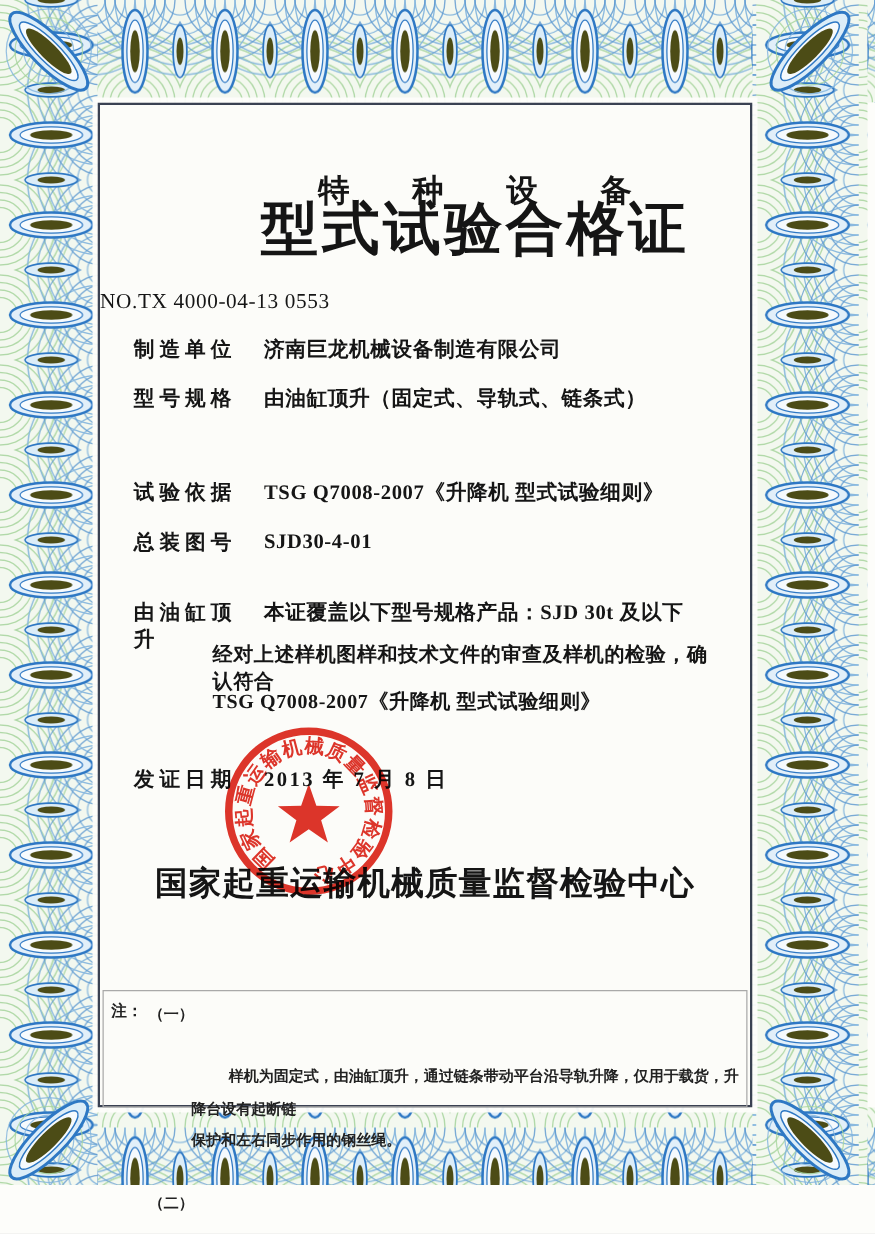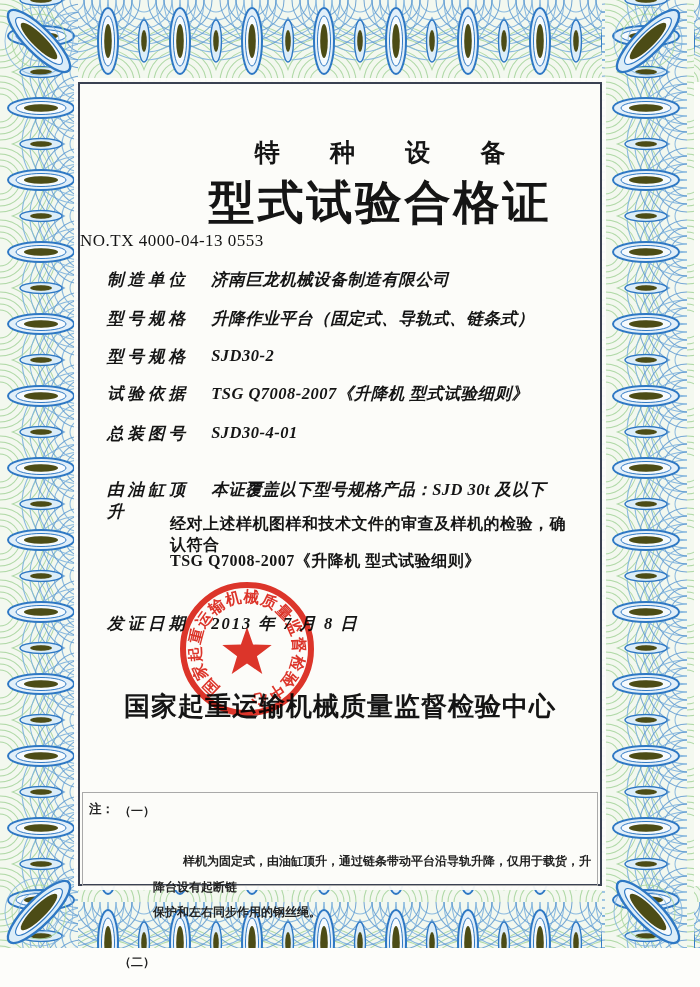--- a/index.html
+++ b/index.html
@@ -16,24 +16,24 @@
     box-sizing:border-box;
   }
   .tx-box{
     position:absolute;left:6px;top:46px;width:104px;height:80px;
     border:2.5px solid #111;display:flex;align-items:center;justify-content:center;
     font-size:34px;font-weight:bold;letter-spacing:3px;
   }
   .title1{position:absolute;left:80px;right:0;top:52px;text-align:center;
     font-size:25px;font-weight:bold;letter-spacing:22px;text-indent:22px;}
   .title2{position:absolute;left:80px;right:0;top:68px;text-align:center;
-    font-size:46px;font-weight:bold;letter-spacing:3px;margin-top:20px;}
+    font-size:46px;font-weight:bold;letter-spacing:3px;}
   .certno{position:absolute;left:0;right:0;top:147px;text-align:left;
     font-size:17px;font-weight:normal;letter-spacing:.5px;}
-  .row{position:absolute;left:27px;right:10px;font-size:16.5px;font-weight:bold;font-style:italic;}
+  .row{position:absolute;left:27px;right:10px;font-size:16.5px;font-weight:bold;}
   .row .lab{display:inline-block;width:100px;letter-spacing:4px;}
   .row .val{display:inline-block;vertical-align:top;letter-spacing:.5px;}
   .cont-line{position:absolute;left:90px;right:25px;font-size:16px;font-weight:bold;letter-spacing:.5px;}
   .authority{position:absolute;left:0;right:0;top:605px;text-align:center;
     font-size:26px;font-weight:bold;letter-spacing:1px;}
   .seal{position:absolute;left:92px;top:490px;mix-blend-mode:multiply;opacity:.92;}
   .notes-box{
     position:absolute;left:2px;top:708px;width:516px;height:94px;
     border:1px solid #a9a9a9;box-sizing:border-box;font-weight:bold;color:#222;
   }
@@ -128,25 +128,21 @@
     <div class="title1">特 种 设 备</div>
     <div class="title2">型式试验合格证</div>
     <div class="certno">NO.TX 4000-04-13 0553</div>
 
     <div class="row" style="top:185px">
       <span class="lab">制造单位</span>
       <span class="val">济南巨龙机械设备制造有限公司</span>
     </div>
     <div class="row" style="top:224px">
       <span class="lab">型号规格</span>
-      <span class="val">升降作业平台（固定式、导轨式、链条式）</span>
-    </div>
-    <div class="row" style="top:262px">
-      <span class="lab">型号规格</span>
-      <span class="val">SJD30-2</span>
+      <span class="val">由油缸顶升（固定式、导轨式、链条式）</span>
     </div>
     <div class="row" style="top:299px">
       <span class="lab">试验依据</span>
       <span class="val">TSG Q7008-2007《升降机 型式试验细则》</span>
     </div>
     <div class="row" style="top:339px">
       <span class="lab">总装图号</span>
       <span class="val">SJD30-4-01</span>
     </div>
 

